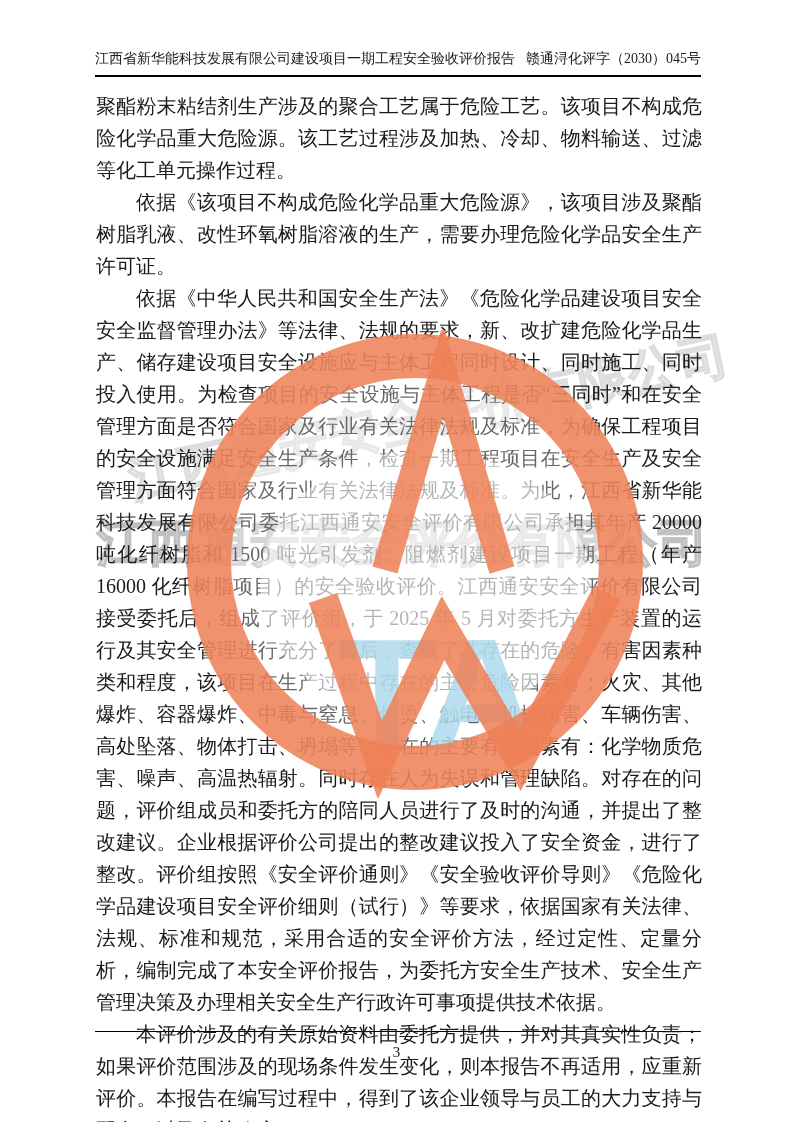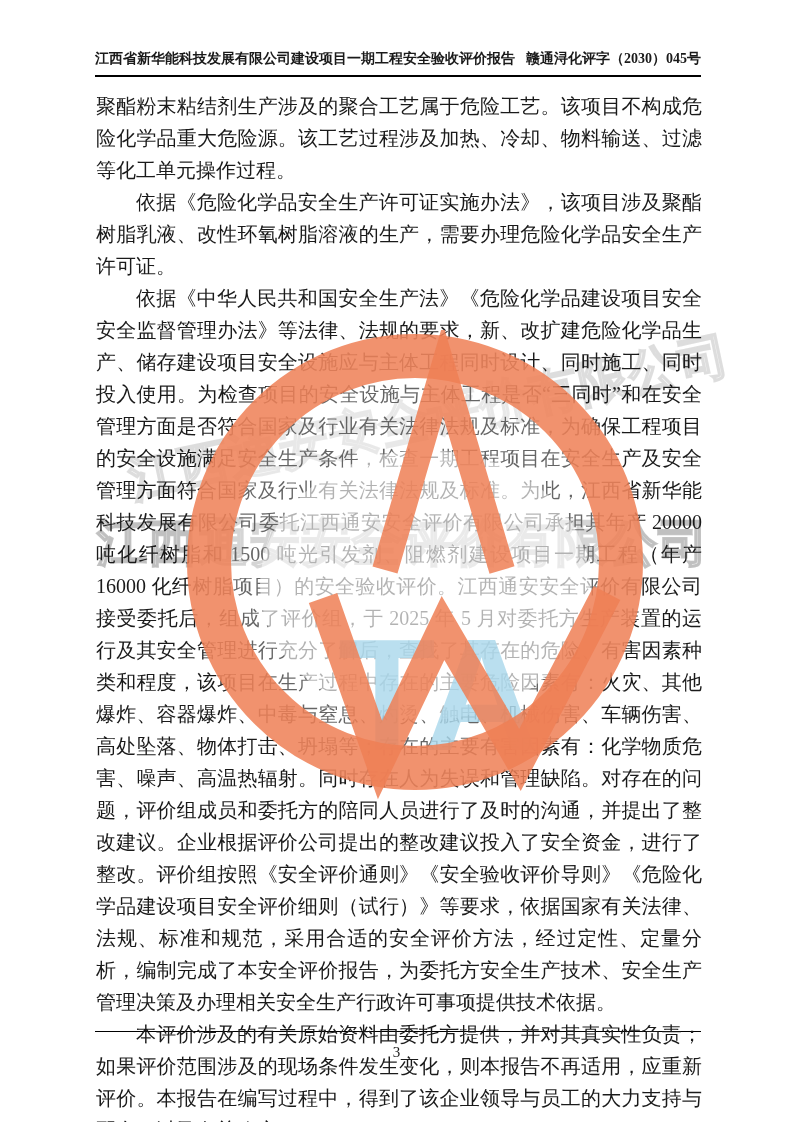--- a/index.html
+++ b/index.html
@@ -10,21 +10,21 @@
     overflow:hidden;
     font-family:"Liberation Serif","DejaVu Serif",serif;
     color:#1a1a1a;
   }
   
   .header{
     position:absolute;left:95px;top:50px;width:606px;
     display:flex;justify-content:space-between;align-items:flex-end;
     padding-bottom:7px;
     border-bottom:2.5px solid #000;
-    font-size:14px;font-weight:bold;white-space:nowrap;
+    font-size:14px;font-weight:normal;white-space:nowrap;
   }
   
   .body-text{
     position:absolute;left:96px;top:90px;width:606px;
     font-size:20px;line-height:32px;
     text-align:justify;
     z-index:1;
   }
   .body-text p{margin:0;padding:0;}
   .body-text p.indent{text-indent:2em;}
@@ -69,21 +69,21 @@
   <div class="wm-company row1">江西通安安全评价有限公司</div>
   <div class="wm-company row2">江西通安安全评价有限公司</div>
 
   <div class="header">
     <span>江西省新华能科技发展有限公司建设项目一期工程安全验收评价报告</span>
     <span>赣通浔化评字（2030）045号</span>
   </div>
 
   <div class="body-text">
     <p>聚酯粉末粘结剂生产涉及的聚合工艺属于危险工艺。该项目不构成危险化学品重大危险源。该工艺过程涉及加热、冷却、物料输送、过滤等化工单元操作过程。</p>
-    <p class="indent">依据《危险化学品安全生产许可证实施办法》，该项目涉及聚酯树脂乳液、改性环氧树脂溶液的生产，需要办理危险化学品安全生产许可证。</p>
+    <p class="indent">依据《该项目不构成危险化学品重大危险源》，该项目涉及聚酯树脂乳液、改性环氧树脂溶液的生产，需要办理危险化学品安全生产许可证。</p>
     <p class="indent">依据《中华人民共和国安全生产法》《危险化学品建设项目安全安全监督管理办法》等法律、法规的要求，新、改扩建危险化学品生产、储存建设项目安全设施应与主体工程同时设计、同时施工、同时投入使用。为检查项目的安全设施与主体工程是否“三同时”和在安全管理方面是否符合国家及行业有关法律法规及标准，为确保工程项目的安全设施满足安全生产条件，检查一期工程项目在安全生产及安全管理方面符合国家及行业有关法律法规及标准。为此，江西省新华能科技发展有限公司委托江西通安安全评价有限公司承担其年产 20000 吨化纤树脂和 1500 吨光引发剂、阻燃剂建设项目一期工程（年产 16000 化纤树脂项目）的安全验收评价。江西通安安全评价有限公司接受委托后，组成了评价组，于 2025 年 5 月对委托方生产装置的运行及其安全管理进行充分了解后，查找了其存在的危险、有害因素种类和程度，该项目在生产过程中存在的主要危险因素有：火灾、其他爆炸、容器爆炸、中毒与窒息、灼烫、触电、机械伤害、车辆伤害、高处坠落、物体打击、坍塌等；存在的主要有害因素有：化学物质危害、噪声、高温热辐射。同时存在人为失误和管理缺陷。对存在的问题，评价组成员和委托方的陪同人员进行了及时的沟通，并提出了整改建议。企业根据评价公司提出的整改建议投入了安全资金，进行了整改。评价组按照《安全评价通则》《安全验收评价导则》《危险化学品建设项目安全评价细则（试行）》等要求，依据国家有关法律、法规、标准和规范，采用合适的安全评价方法，经过定性、定量分析，编制完成了本安全评价报告，为委托方安全生产技术、安全生产管理决策及办理相关安全生产行政许可事项提供技术依据。</p>
     <p class="indent">本评价涉及的有关原始资料由委托方提供，并对其真实性负责；如果评价范围涉及的现场条件发生变化，则本报告不再适用，应重新评价。本报告在编写过程中，得到了该企业领导与员工的大力支持与配合，以及有关政府</p>
   </div>
 
   <svg class="wm-logo" width="570" height="480" viewBox="0 0 570 480">
 
     <circle cx="285" cy="232" r="226" fill="rgba(255,255,255,0.33)"></circle>
     <ellipse cx="295" cy="255" rx="165" ry="135" fill="rgba(255,255,255,0.5)"></ellipse>
 
     <text x="208" y="420" font-size="160" font-weight="bold" font-family="Liberation Sans, DejaVu Sans, sans-serif" fill="#a9d8ec" opacity="0.8">TA</text>

